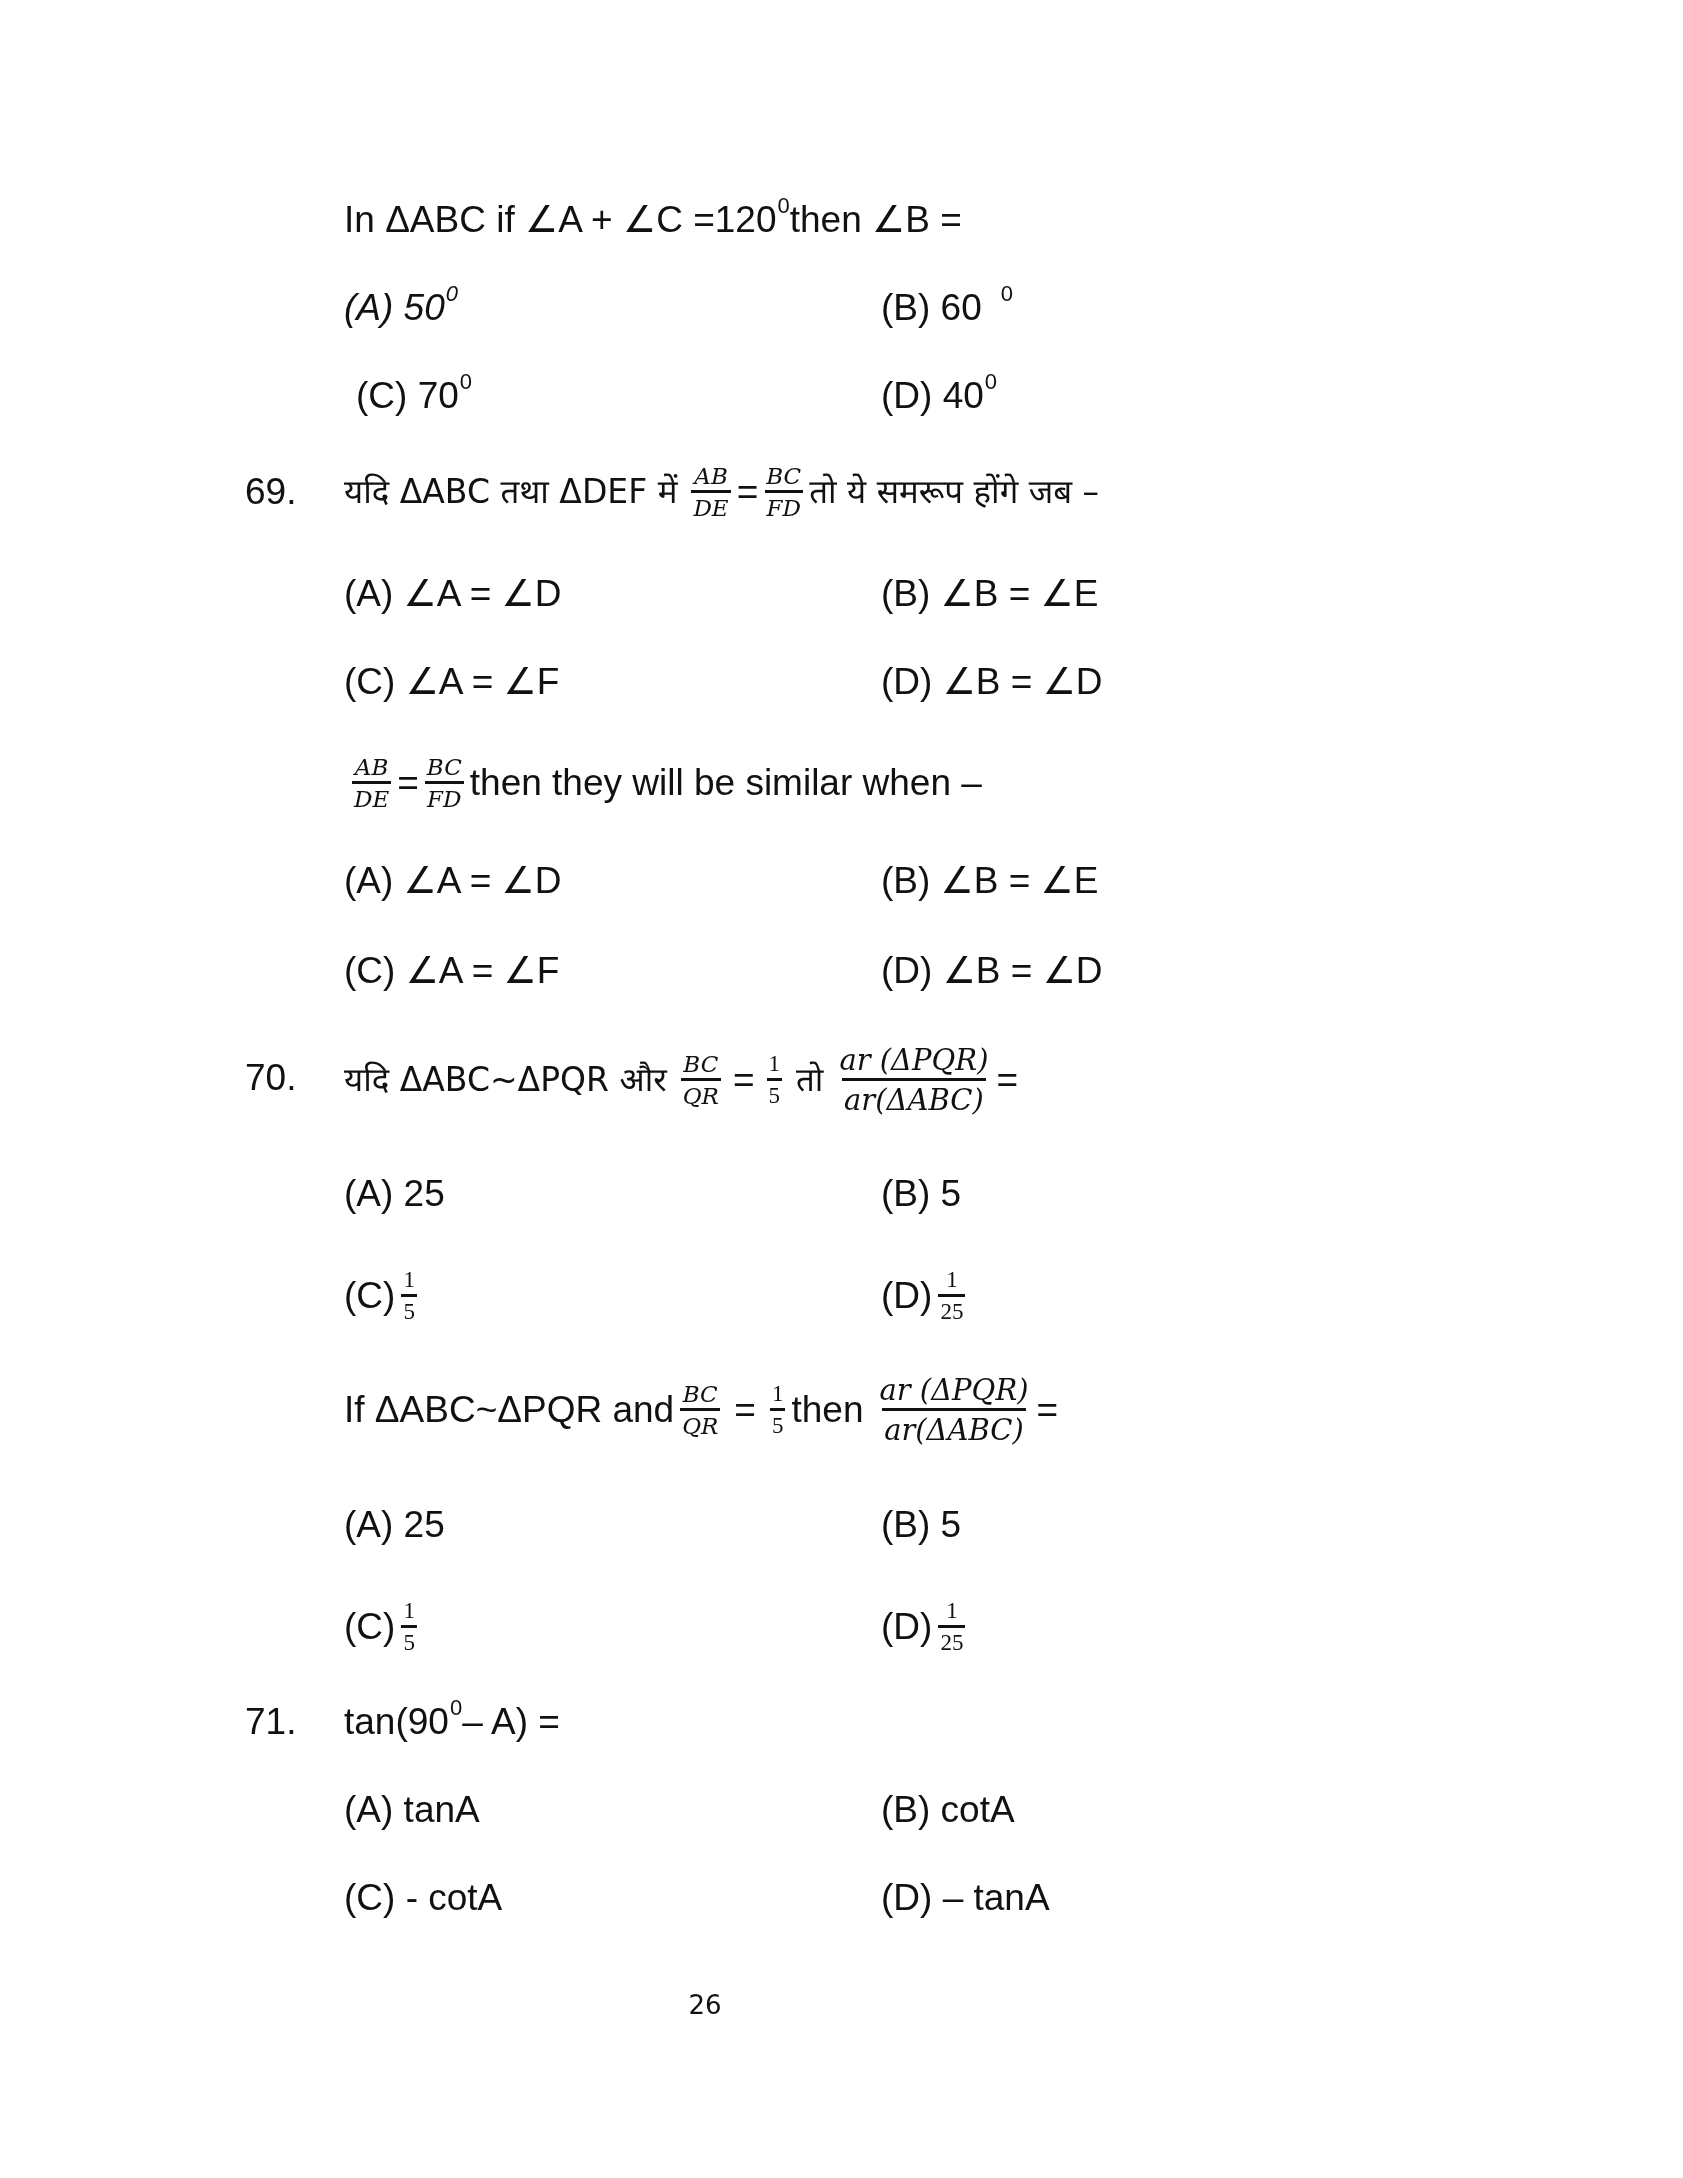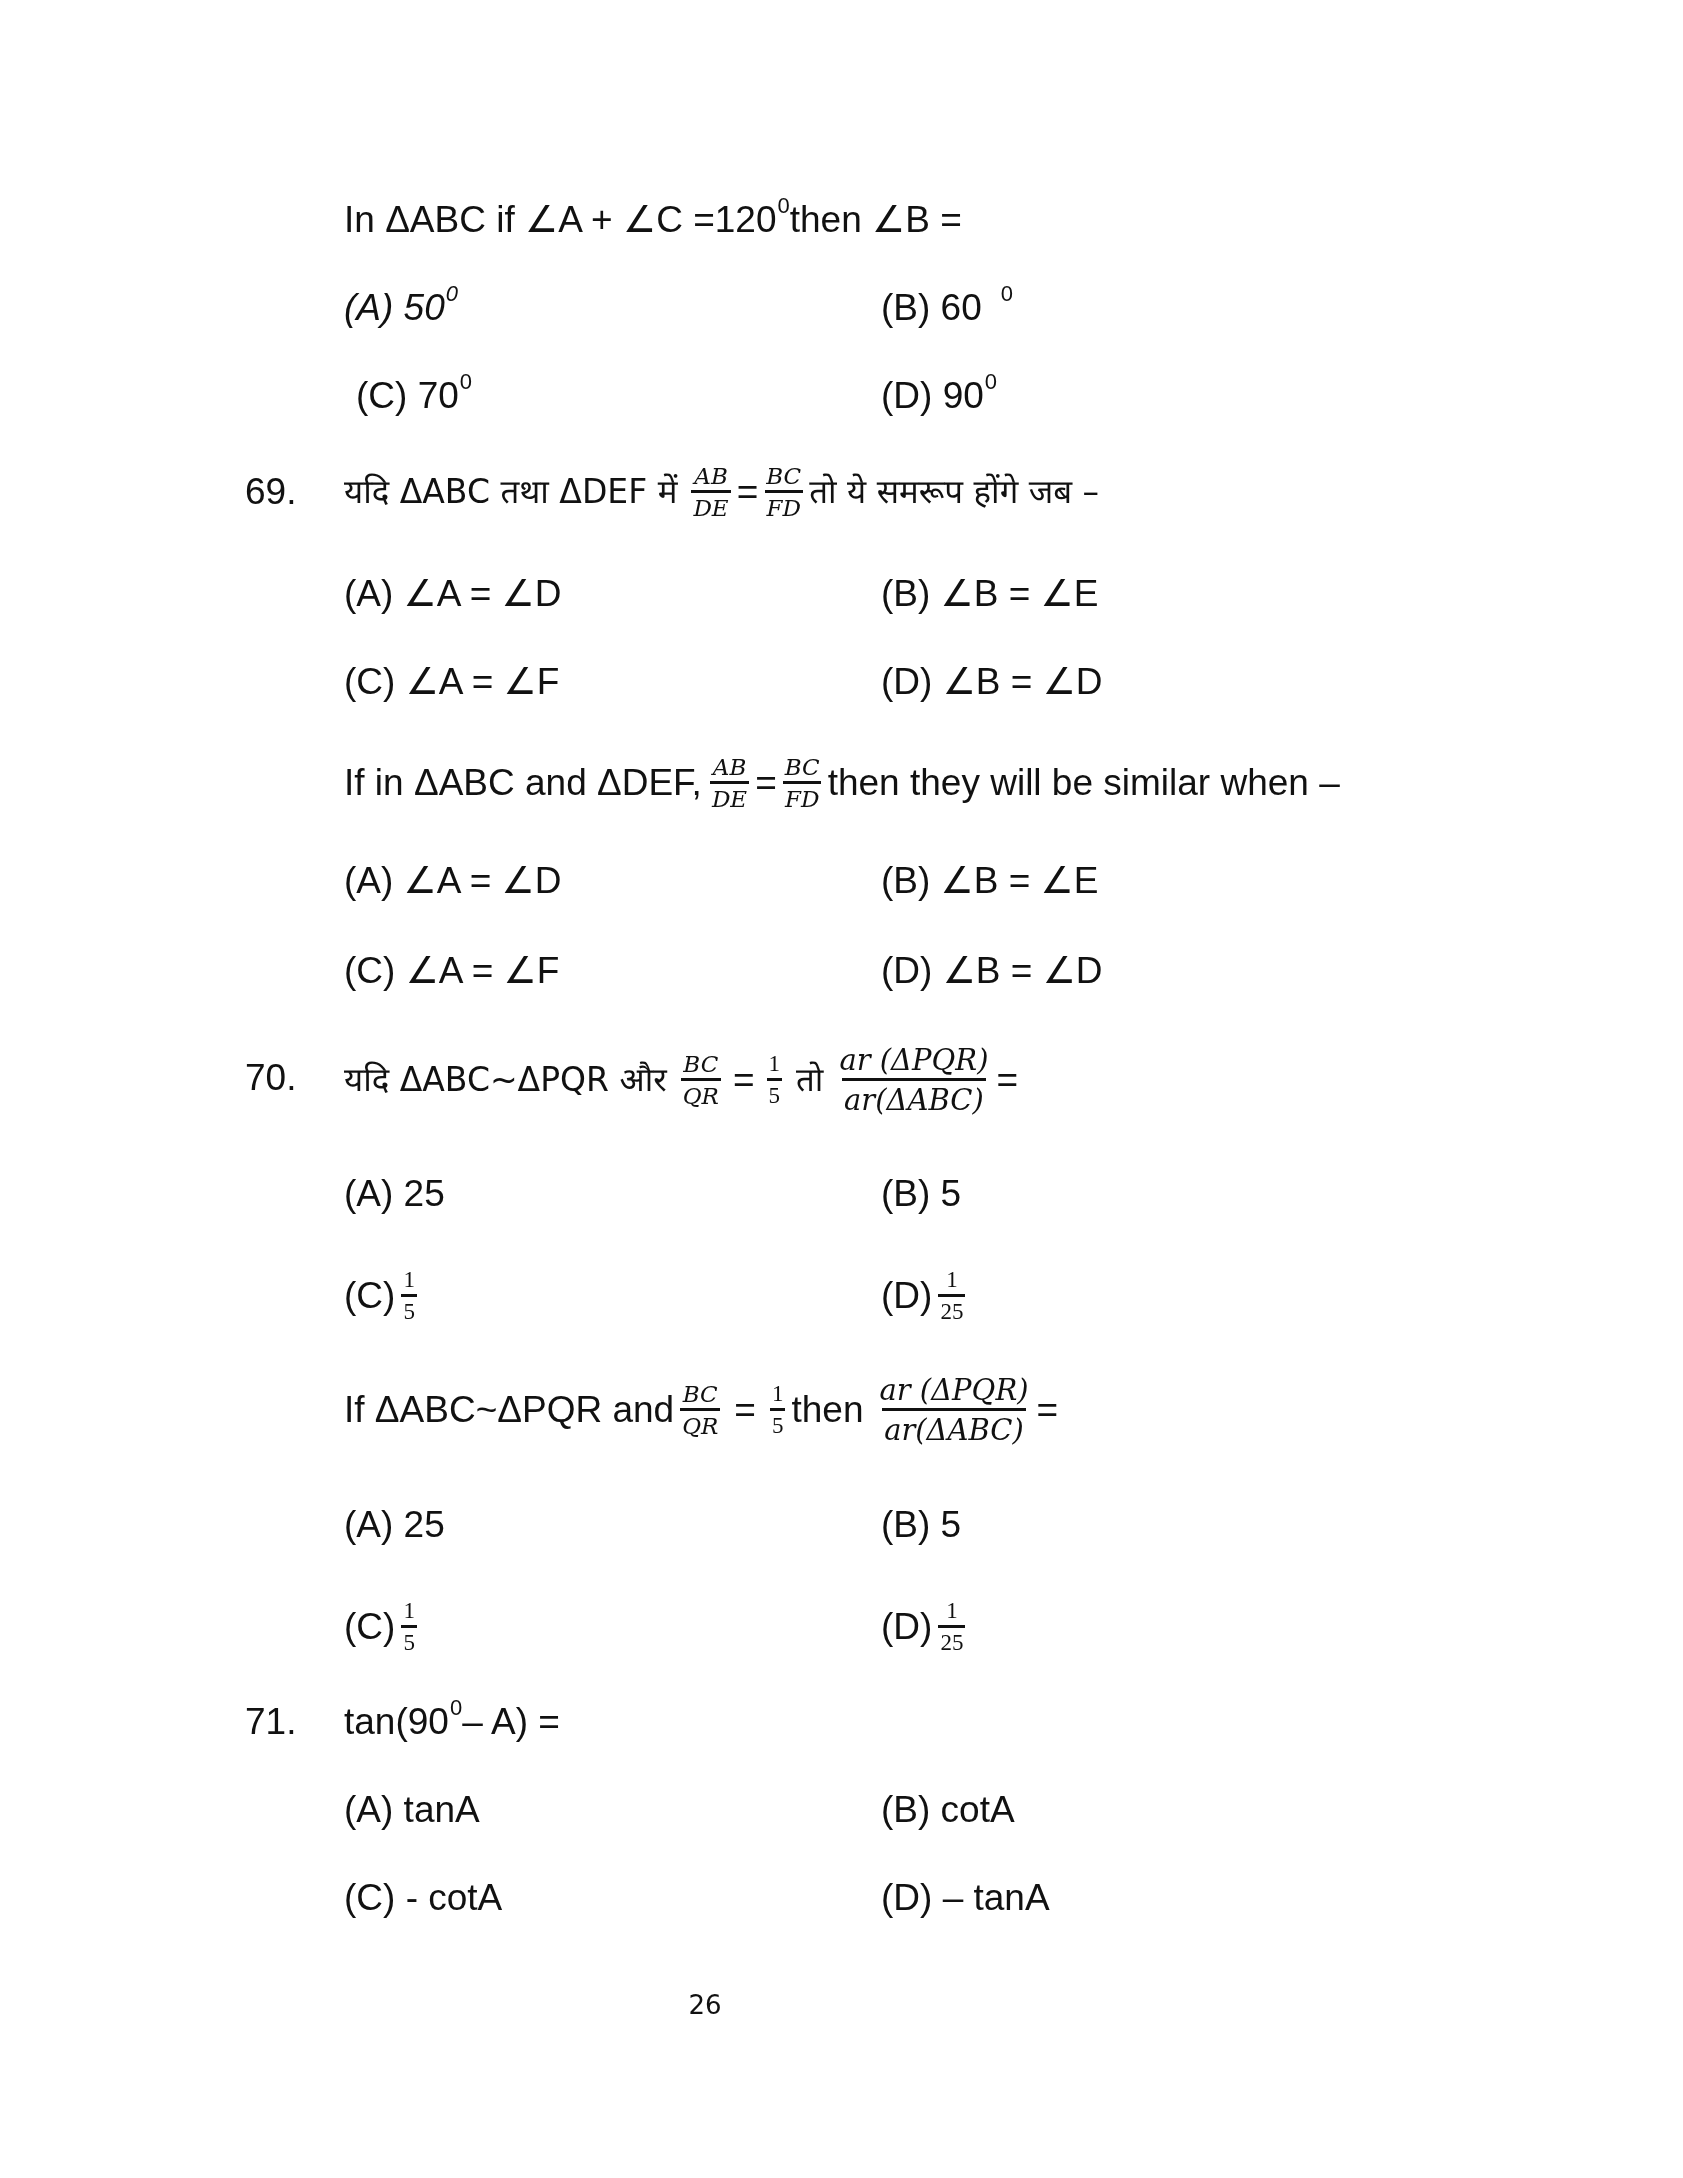--- a/index.html
+++ b/index.html
@@ -38,21 +38,21 @@
 </div>
 <div class="opt colB" style="top:286px;gap:18px;">
   <span>(B) 60</span>
     <span class="sup">0</span>
 </div>
 <div class="opt colA" style="top:374px;margin-left:12px;">
   <span>(C) 70</span>
     <span class="sup">0</span>
 </div>
 <div class="opt colB" style="top:374px;">
-  <span>(D) 90</span>
+  <span>(D) 40</span>
     <span class="sup">0</span>
 </div>
 
 <div class="qnum" style="top:470px;">69.</div>
 <div class="line" style="left:344px; top:461px; height:61px;">
   <span class="deva">यदि ΔABC तथा ΔDEF में</span>
   <span class="frac" style="margin-left:14px;">
     <span class="num">AB</span>
     <span class="den">DE</span>
   </span>
@@ -62,21 +62,20 @@
     <span class="den">FD</span>
   </span>
   <span class="deva">तो ये समरूप होंगे जब –</span>
 </div>
 <div class="opt colA" style="top:572px;">(A) ∠A = ∠D</div>
 <div class="opt colB" style="top:572px;">(B) ∠B = ∠E</div>
 <div class="opt colA" style="top:660px;">(C) ∠A = ∠F</div>
 <div class="opt colB" style="top:660px;">(D) ∠B = ∠D</div>
 
 <div class="line" style="left:344px; top:752px; height:61px;">
-  <span>If in ΔABC and ΔDEF,</span>
   <span class="frac" style="margin-left:8px;">
     <span class="num">AB</span>
     <span class="den">DE</span>
   </span>
   <span>=</span>
   <span class="frac">
     <span class="num">BC</span>
     <span class="den">FD</span>
   </span>
   <span>then they will be similar when –</span>

